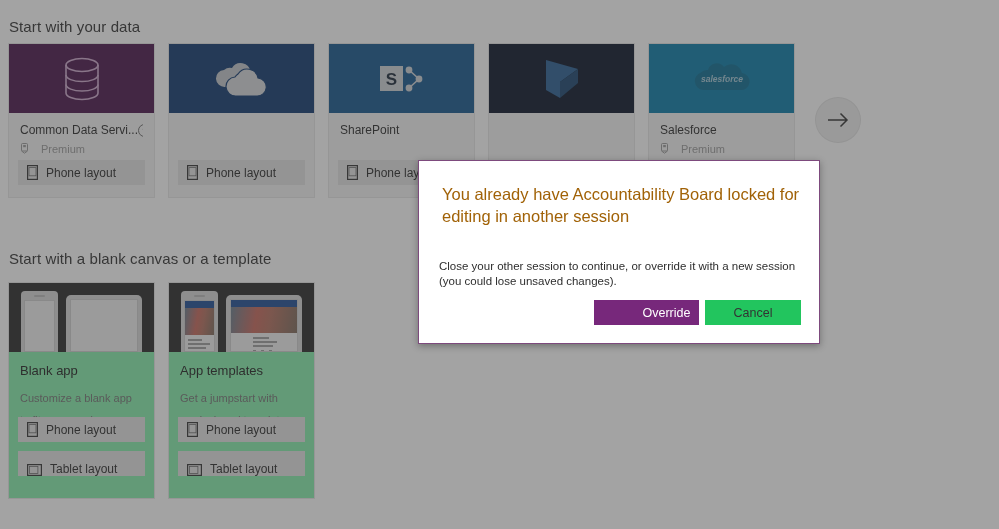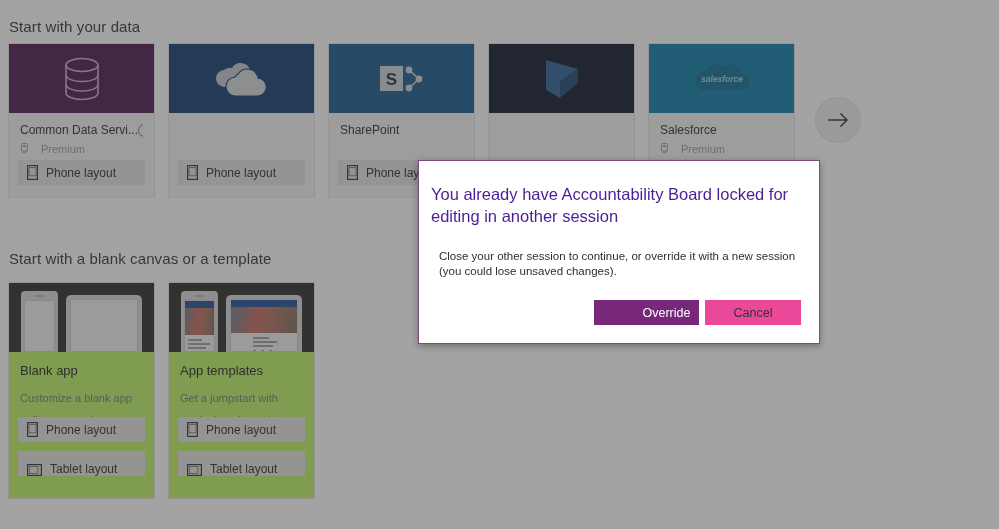--- a/index.html
+++ b/index.html
@@ -144,21 +144,21 @@
     left: 9px;
     top: 283px;
     width: 320px;
     height: 215px;
   }
   .tpl-card {
     position: absolute;
     top: 0;
     width: 145px;
     height: 215px;
-    background: #bef264;
+    background: #86efac;
     box-shadow: 0 0 0 1px #e6e6e6;
   }
   .tpl-card.t0 { left: 0px; }
   .tpl-card.t1 { left: 160px; }
   .tpl-hero {
     position: absolute;
     left: 0; top: 0;
     width: 145px; height: 69px;
     background: #2b2b2b;
     overflow: hidden;
@@ -244,30 +244,30 @@
     top: 160px;
     width: 402px;
     height: 184px;
     background: #ffffff;
     border: 1px solid #7d4a7d;
     box-sizing: border-box;
     box-shadow: 0 2px 7px rgba(0,0,0,.32);
   }
   #modal-title {
     position: absolute;
-    left: 12px; top: 22px;
+    left: 23px; top: 22px;
     width: 360px;
     font-size: 16.5px;
     line-height: 22px;
-    color: #4c1d95;
+    color: #a16207;
     font-weight: 400;
   }
   #modal-message {
     position: absolute;
-    left: 20px; top: 88px;
+    left: 20px; top: 98px;
     width: 362px;
     font-size: 11.5px;
     line-height: 15px;
     color: #2e2e2e;
   }
   .modal-btn {
     position: absolute;
     top: 139px;
     height: 25px;
     font-size: 12.5px;
@@ -277,21 +277,21 @@
     padding: 0;
   }
   #btn-override {
     left: 593px - 418px;
     width: 105px;
     background: #77287b;
     color: #ffffff;
   }
   #btn-cancel {
     width: 96px;
-    background: #ec4899;
+    background: #22c55e;
     color: #333333;
   }
 </style>
 </head>
 <body>
 
 <div id="page">
 
   <div class="section-title" id="title-data">Start with your data</div>
 

